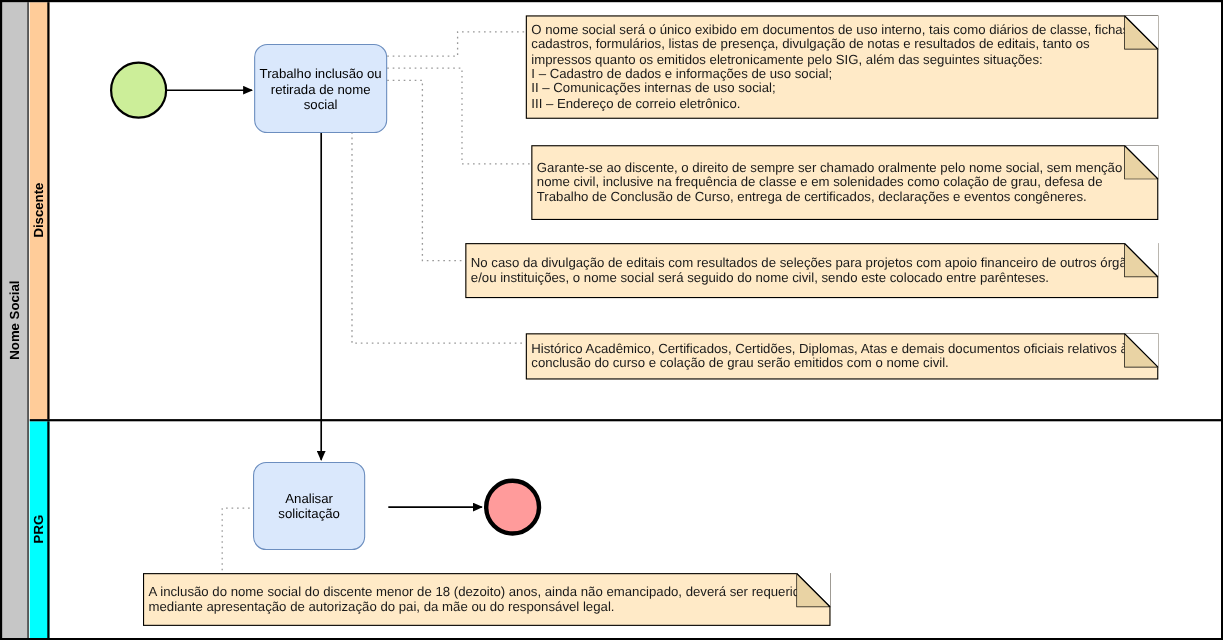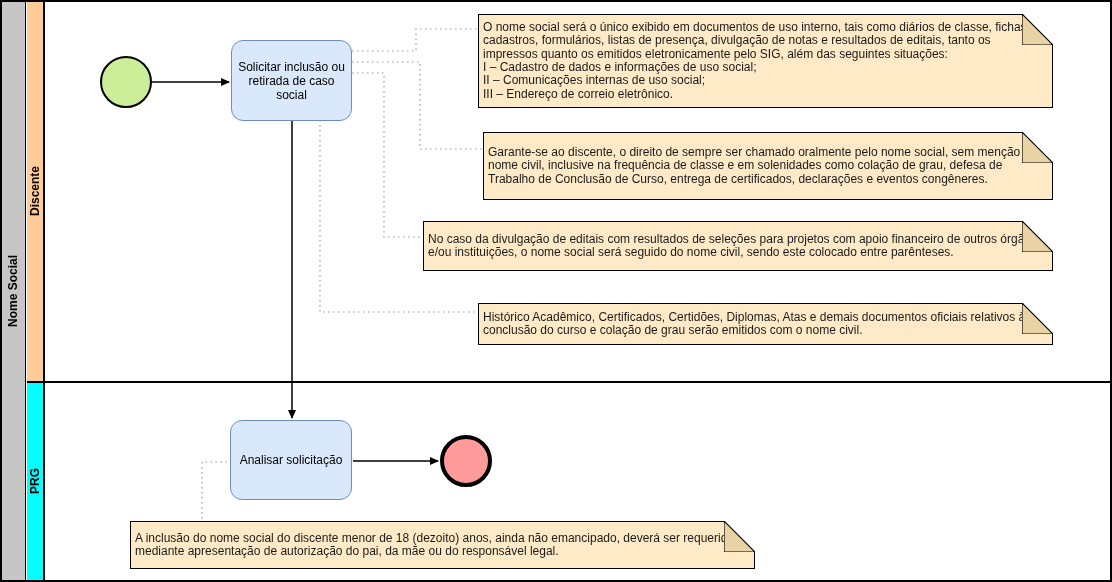--- a/index.html
+++ b/index.html
@@ -113,20 +113,20 @@
 
   <div class="note" style="left:130px;top:521px;width:625px;height:48px;">
     <div class="note-text">A inclusão do nome social do discente menor de 18 (dezoito) anos, ainda não emancipado, deverá ser requerida mediante apresentação de autorização do pai, da mãe ou do responsável legal.</div>
     <svg class="note-fold" width="31" height="31">
       <polygon points="0,0 31,0 31,31" fill="#ffffff"></polygon>
       <polygon points="0,0 31,31 0,31" fill="#E9D3A4" stroke="#000" stroke-width="1.2"></polygon>
     </svg>
   </div>
 
   <div class="task" style="left:231px;top:40px;width:121px;height:81px;">
-    <span>Solicitar inclusão ou retirada de caso social</span>
+    <span>Trabalho inclusão ou retirada de nome social</span>
   </div>
-  <div class="task" style="left:230px;top:420px;width:122px;height:80px;">
+  <div class="task" style="left:230px;top:420px;width:102px;height:80px;">
     <span>Analisar solicitação</span>
   </div>
 
   <div class="frame"></div>
 </div>
 
 </body></html>

